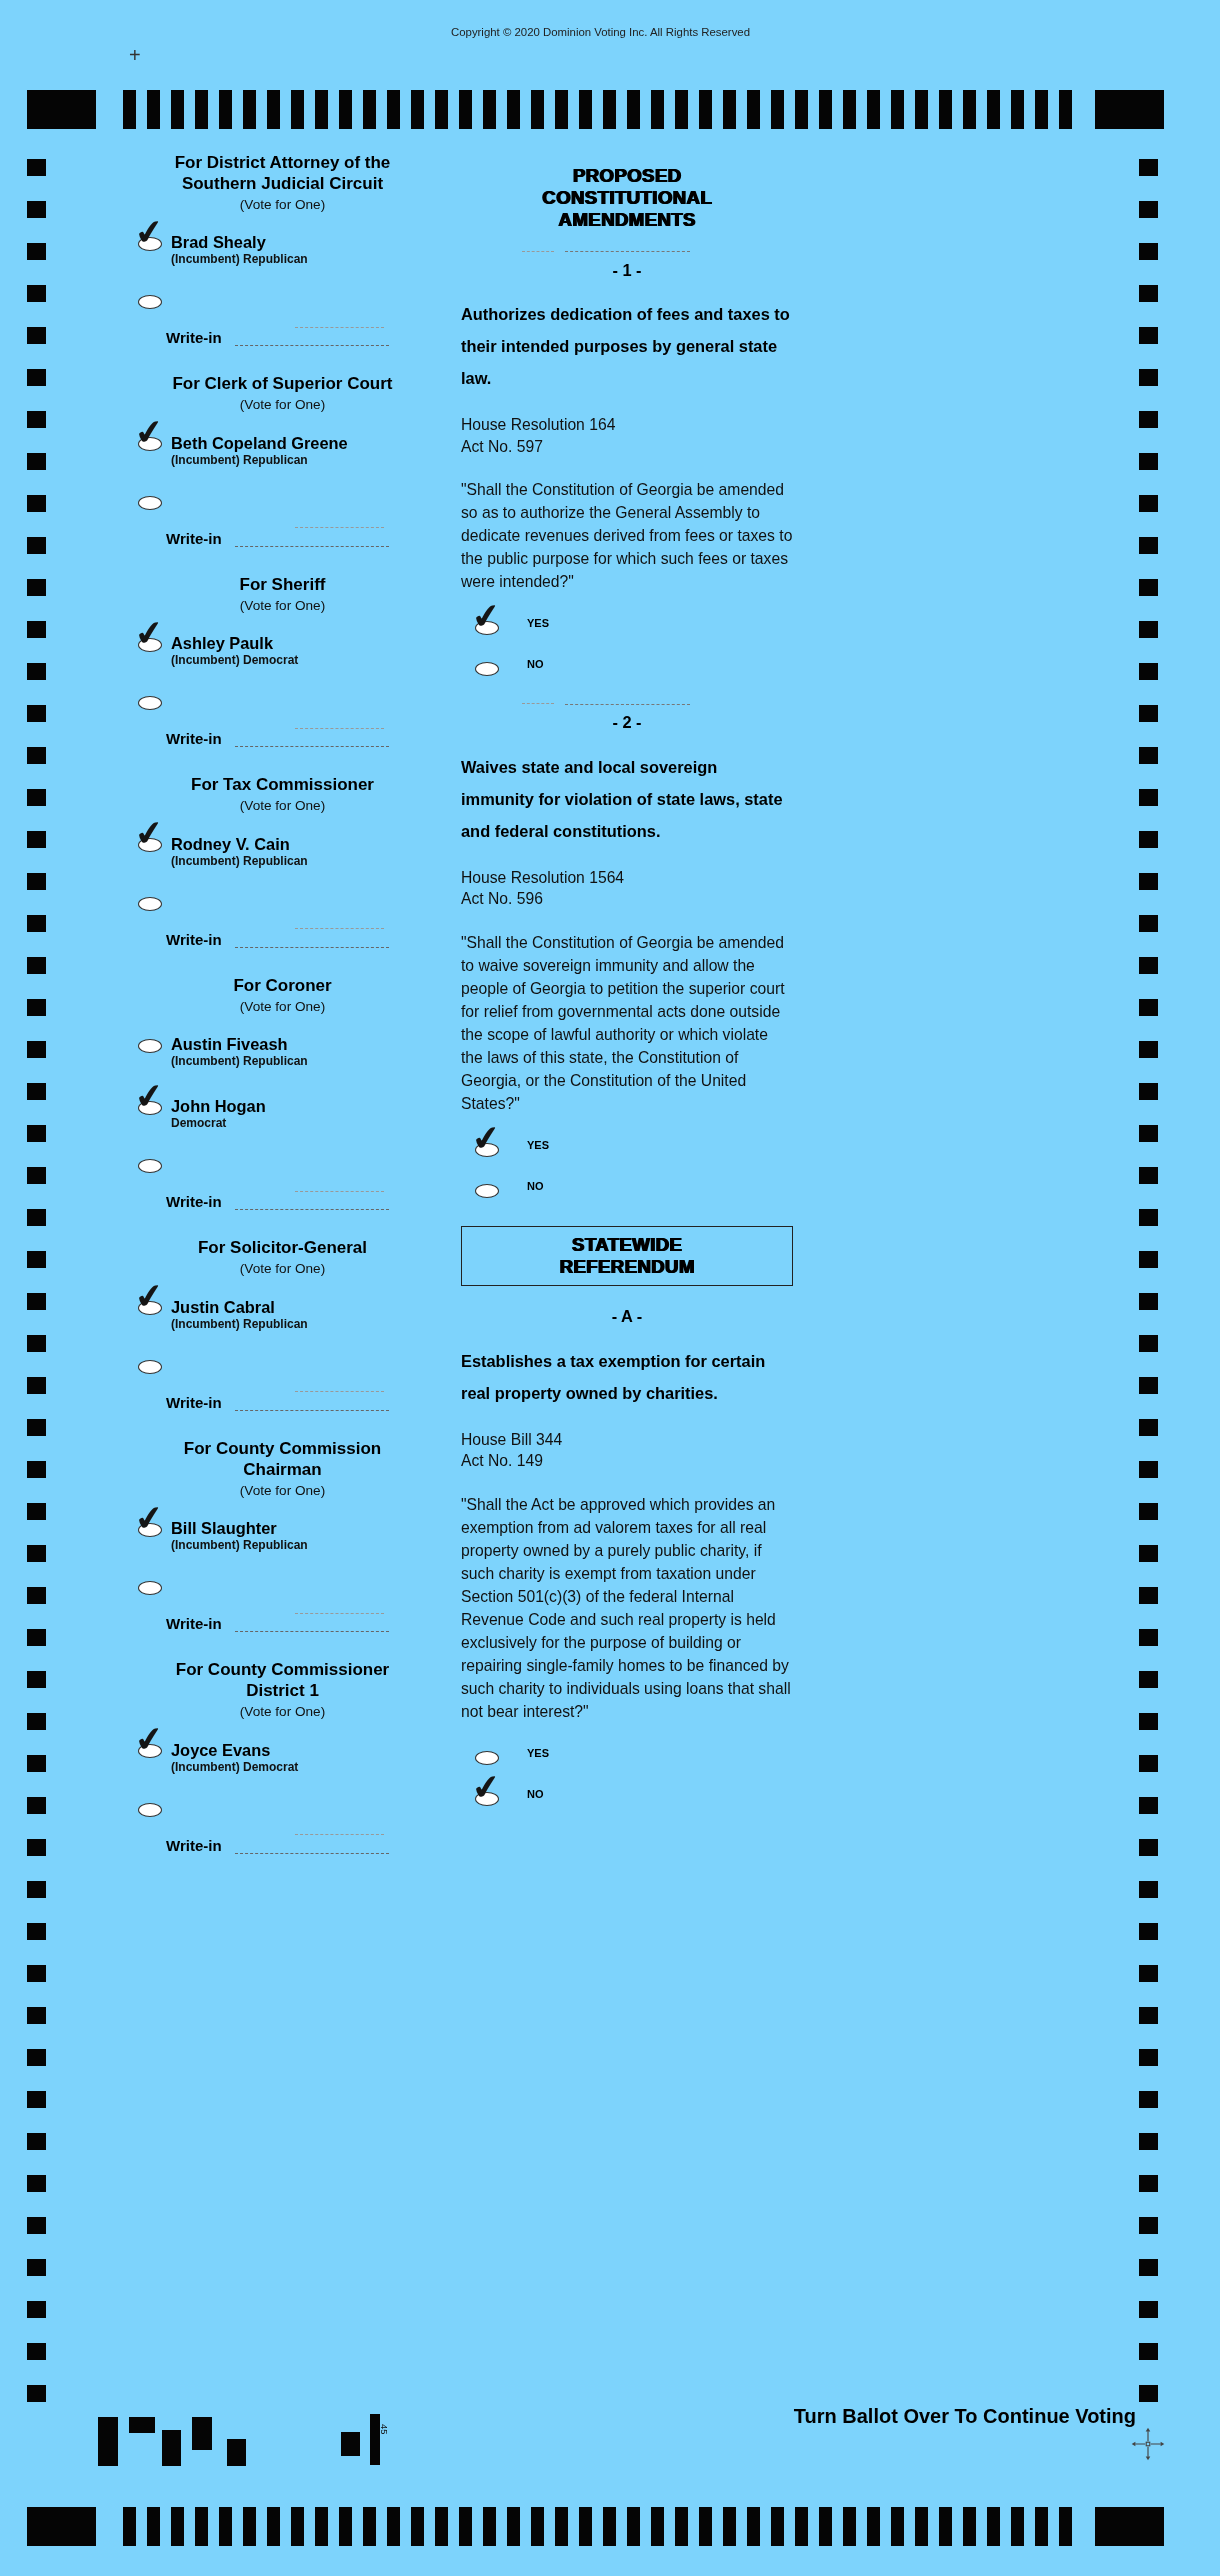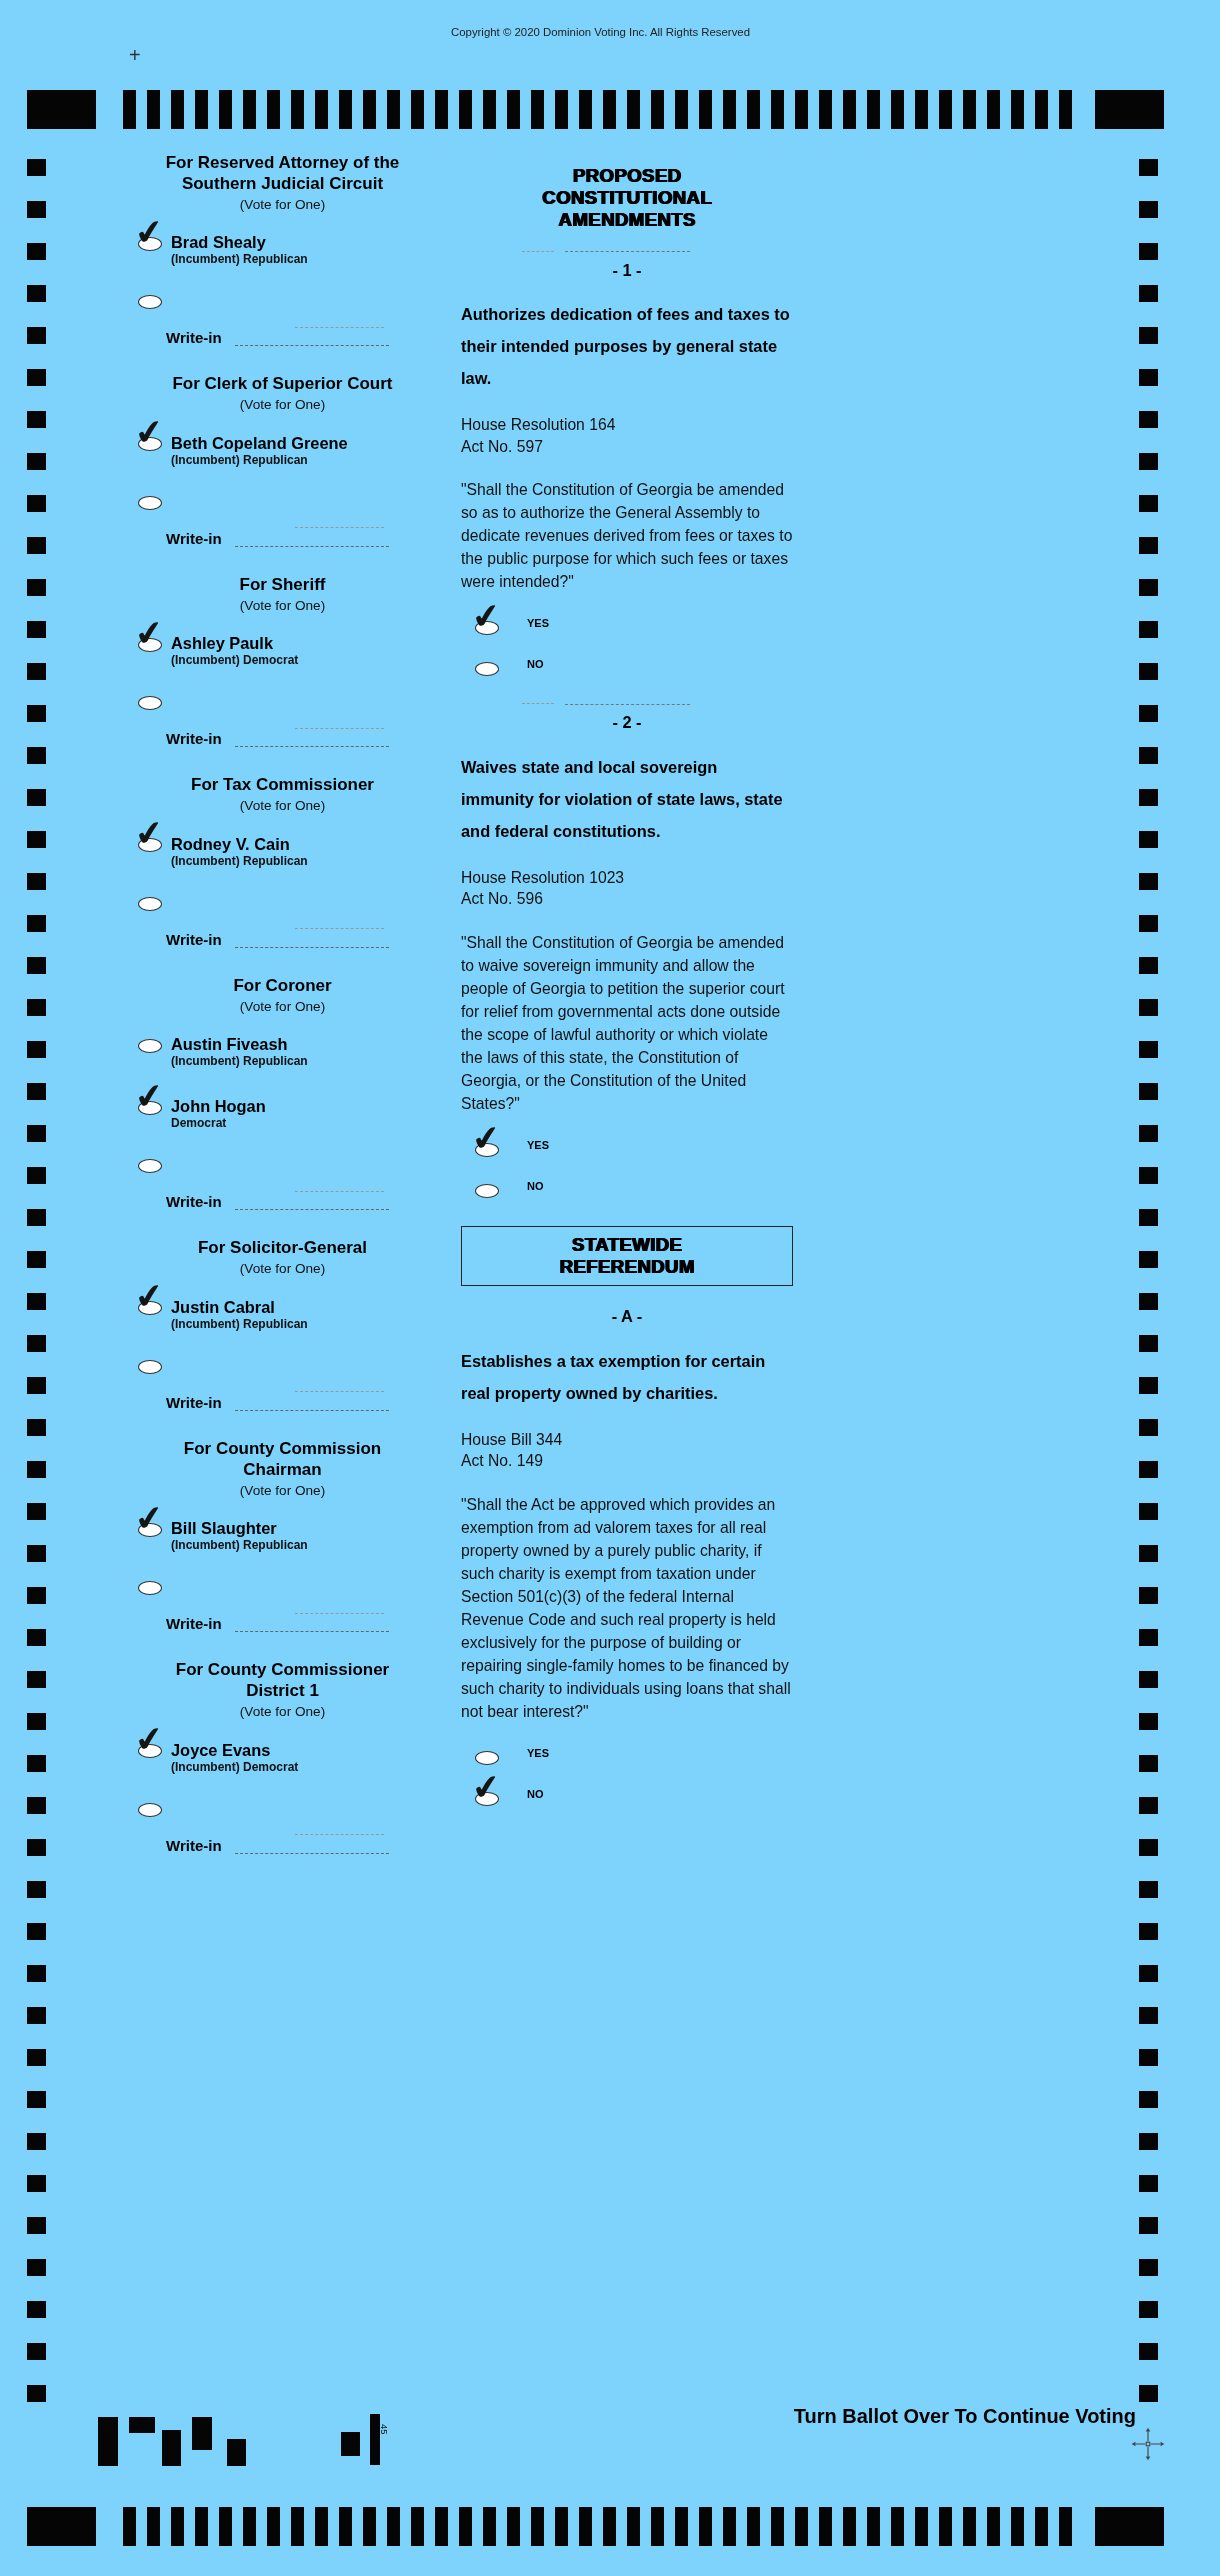--- a/index.html
+++ b/index.html
@@ -83,21 +83,21 @@
   <div class="tm-top-bars"></div>
   <div class="tm-top-right"></div>
   <div class="tm-left"></div>
   <div class="tm-right"></div>
   <div class="tm-bot-left"></div>
   <div class="tm-bot-bars"></div>
   <div class="tm-bot-right"></div>
 
   <div id="contests">
     <section class="contest">
-      <div class="c-title">For Reserved Attorney of the
+      <div class="c-title">For District Attorney of the
 Southern Judicial Circuit</div>
       <div class="c-vote">(Vote for One)</div>
 
     <div class="cand">
       <span class="oval">
             <span class="check">✔</span>
           </span>
       <span class="cand-txt">
         <span class="cand-name">Brad Shealy</span><br>
         <span class="cand-detail">(Incumbent) Republican</span>
@@ -278,21 +278,21 @@
       <span class="oval"></span>
       <span class="opt-label">NO</span>
     </div>
           </div>
     </section>
     <section class="measure">
       <div class="m-sep"></div>
       <div class="m-num">- 2 -</div>
       <div class="m-summary">Waives state and local sovereign immunity for violation of state laws, state and federal constitutions.</div>
       <div class="m-lines">
-            <div class="m-line">House Resolution 1023</div>
+            <div class="m-line">House Resolution 1564</div>
             <div class="m-line">Act No. 596</div>
           </div>
       <div class="m-question">"Shall the Constitution of Georgia be amended to waive sovereign immunity and allow the people of Georgia to petition the superior court for relief from governmental acts done outside the scope of lawful authority or which violate the laws of this state, the Constitution of Georgia, or the Constitution of the United States?"</div>
       <div class="m-opts">
     <div class="opt">
       <span class="oval">
                 <span class="check">✔</span>
               </span>
       <span class="opt-label">YES</span>
     </div>

